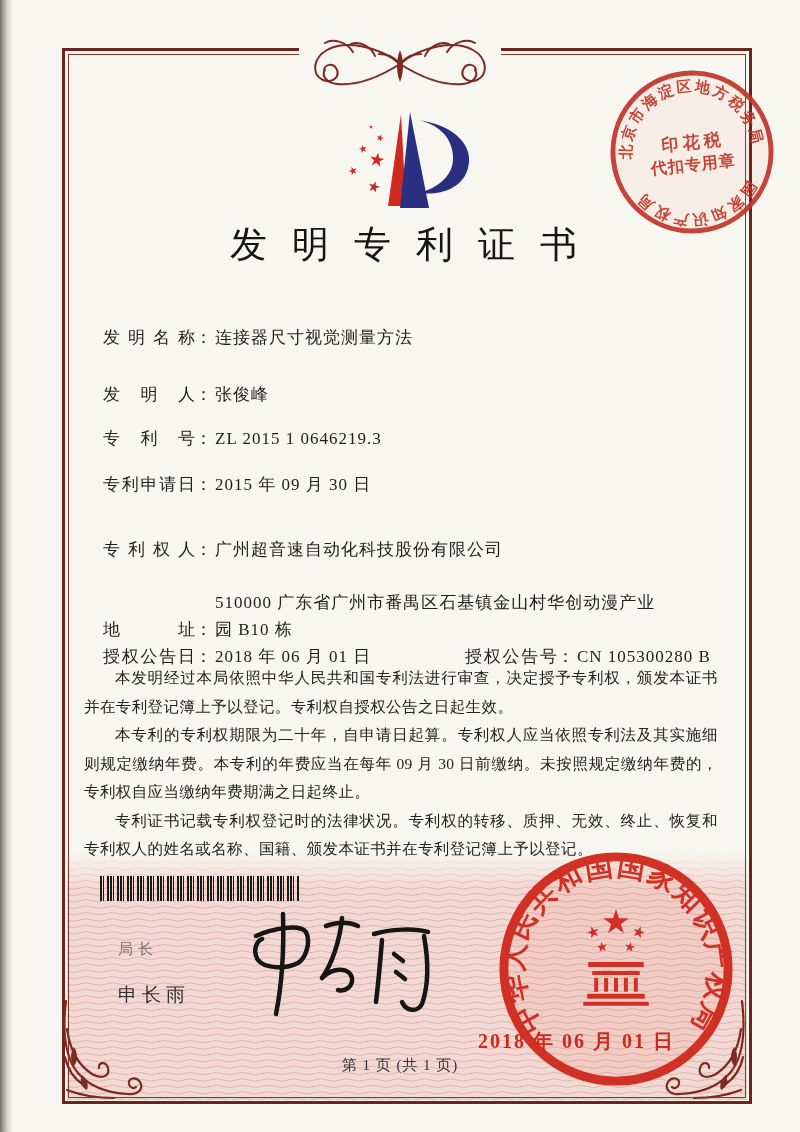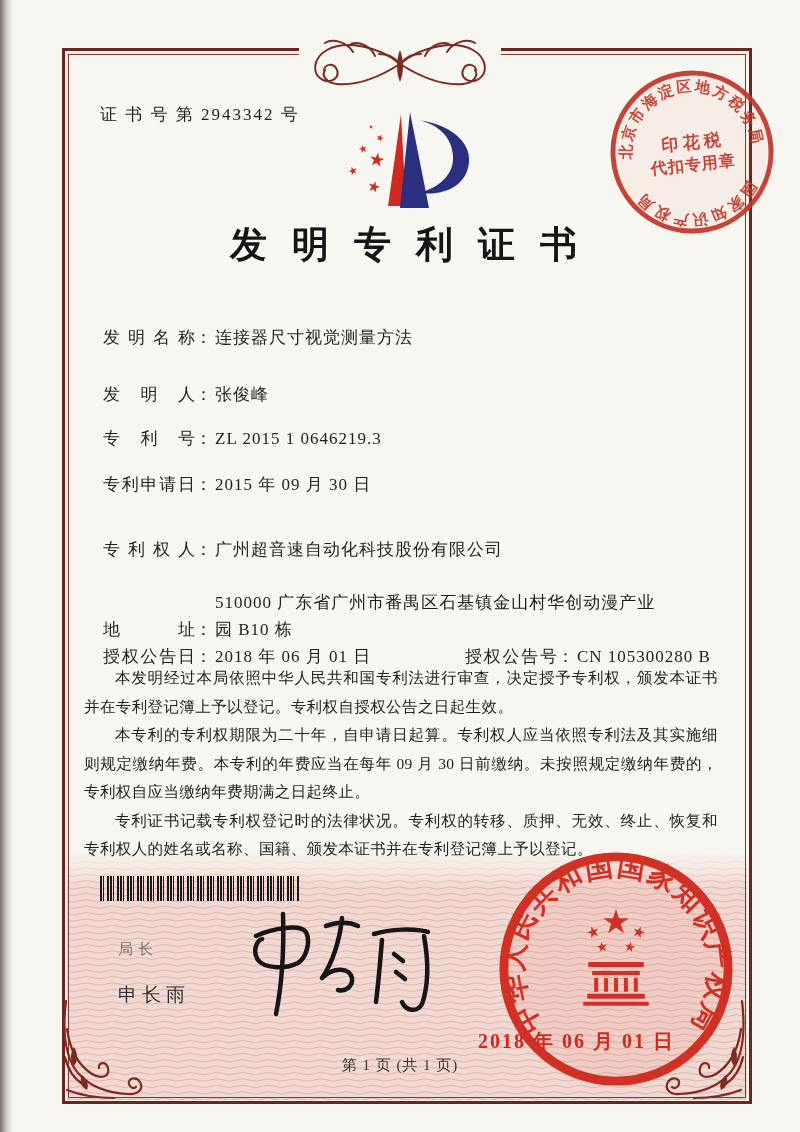--- a/index.html
+++ b/index.html
@@ -12,21 +12,21 @@
   .pink-band{position:absolute;left:67px;top:852px;width:680px;height:248px;background:#f3d9d3;z-index:1;}
   .pink-band::before{content:"";position:absolute;left:0;right:0;top:0;height:36px;
     background:linear-gradient(#f8f6f0,rgba(248,246,240,0));z-index:2;}
   .pink-band svg{position:absolute;left:0;top:0;}
   .pink-band svg path{stroke:#dfb6ae;stroke-width:1;fill:none;}
   .top-ornament{position:absolute;left:283px;top:26px;z-index:3;}
   .cert-no{position:absolute;left:100px;top:103px;font-size:17px;letter-spacing:2px;color:#1f1f1f;z-index:3;}
   .logo{position:absolute;left:330px;top:96px;z-index:3;}
   .seal-top{position:absolute;left:606px;top:66px;z-index:5;opacity:.92;transform:rotate(-6deg);}
   .seal-top text{font-family:"Liberation Serif","DejaVu Serif",serif;font-weight:bold;fill:#c23528;}
-  .title{position:absolute;left:7px;right:0;top:220px;margin:0;text-align:center;font-size:37px;font-weight:bold;
+  .title{position:absolute;left:7px;right:0;top:220px;margin:0;text-align:center;font-size:37px;font-weight:normal;
     color:#151515;letter-spacing:25px;padding-left:25px;z-index:3;}
   .fields{position:absolute;left:103px;top:324px;width:616px;font-size:17px;color:#1f1f1f;z-index:3;}
   .field-row{display:flex;align-items:flex-end;line-height:27px;}
   .flabel{display:inline-block;width:92px;text-align:justify;text-align-last:justify;flex:none;}
   .fcolon{flex:none;}
   .fvalue{margin-left:3px;letter-spacing:1px;white-space:pre-line;}
   .mb1{margin-bottom:30px}.mb2{margin-bottom:17px}.mb3{margin-bottom:19px}
   .mb4{margin-bottom:38px}.mb5{margin-bottom:26px}.mb6{}
   .grp{display:flex;}
   .grp-first{width:362px;flex:none;}
@@ -122,21 +122,20 @@
       </svg>
   </div>
 
   <svg class="top-ornament" width="234" height="76" viewBox="0 0 234 76" xmlns="http://www.w3.org/2000/svg" xmlns:xlink="http://www.w3.org/1999/xlink">
     <rect x="16" y="16" width="202" height="46" fill="#f8f6f0"></rect>
     <use href="#ornL" xlink:href="#ornL"></use>
     <use href="#ornL" xlink:href="#ornL" transform="translate(234,0) scale(-1,1)"></use>
     <path d="M117,24 C113,34 113,46 117,56 C121,46 121,34 117,24 Z" fill="#7c2a22"></path>
   </svg>
 
-  <div class="cert-no">证 书 号 第 2943342 号</div>
 
   <svg class="logo" width="150" height="128" viewBox="0 0 150 128" xmlns="http://www.w3.org/2000/svg" xmlns:xlink="http://www.w3.org/1999/xlink">
     <g fill="#cf2a20">
       <use href="#star" xlink:href="#star" transform="translate(41,31) scale(0.22)"></use>
       <use href="#star" xlink:href="#star" transform="translate(50,42) scale(0.38) rotate(20)"></use>
       <use href="#star" xlink:href="#star" transform="translate(33,53) scale(0.42) rotate(-15)"></use>
       <use href="#star" xlink:href="#star" transform="translate(47,64) scale(0.75) rotate(10)"></use>
       <use href="#star" xlink:href="#star" transform="translate(23,75) scale(0.45) rotate(-20)"></use>
       <use href="#star" xlink:href="#star" transform="translate(44,91) scale(0.6) rotate(15)"></use>
     </g>

